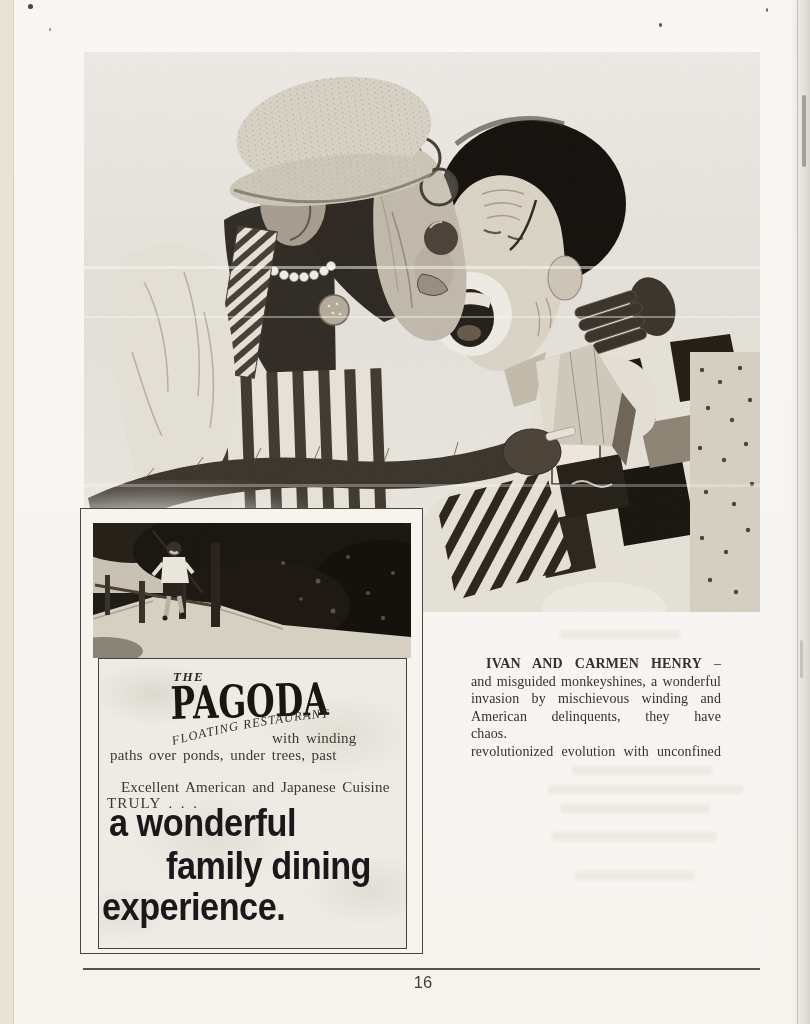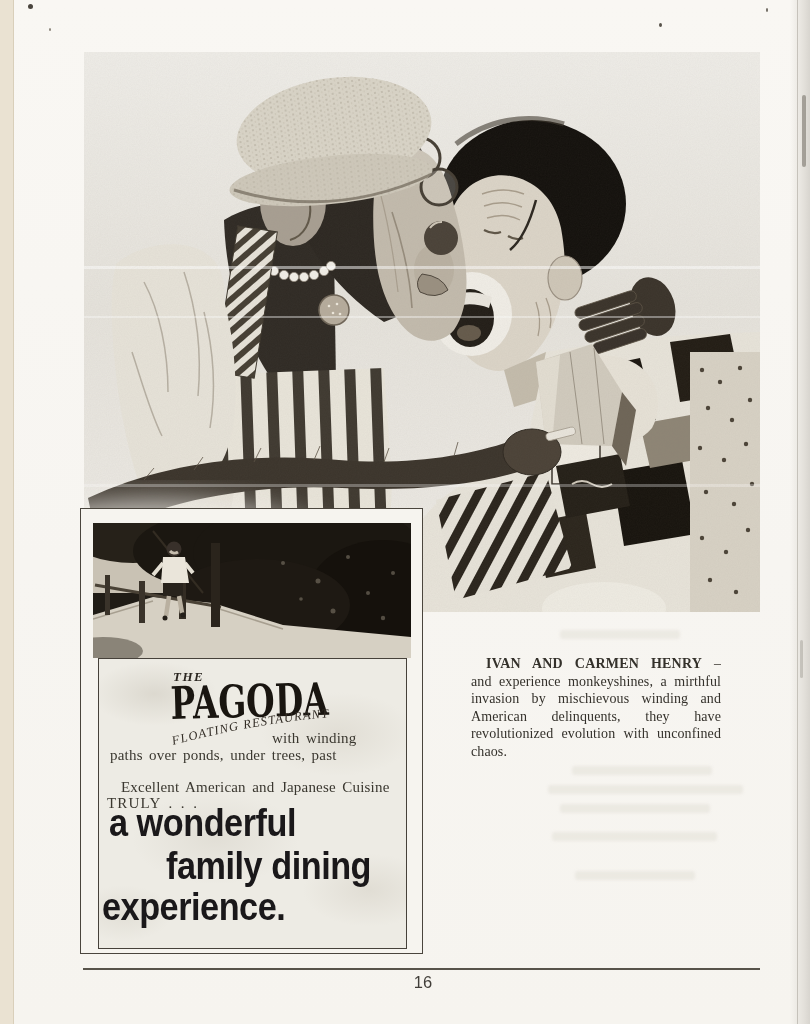--- a/index.html
+++ b/index.html
@@ -245,25 +245,25 @@
 
   <div class="ghost" style="left:560px; top:630px; width:120px; height:9px;"></div>
   <div class="ghost" style="left:572px; top:766px; width:140px; height:9px;"></div>
   <div class="ghost" style="left:548px; top:785px; width:195px; height:9px;"></div>
   <div class="ghost" style="left:560px; top:804px; width:150px; height:9px;"></div>
   <div class="ghost" style="left:552px; top:832px; width:165px; height:9px;"></div>
   <div class="ghost" style="left:575px; top:871px; width:120px; height:9px;"></div>
 
   <div class="caption">
     <div class="cap-line first"><span class="cap-name">IVAN AND CARMEN HENRY</span><span> – Merry</span></div>
-    <div class="cap-line">and experience monkeyshines, a mirthful</div>
+    <div class="cap-line">and misguided monkeyshines, a wonderful</div>
     <div class="cap-line">invasion by mischievous winding and</div>
     <div class="cap-line">American delinquents, they have</div>
+    <div class="cap-line last">chaos.</div>
     <div class="cap-line">revolutionized evolution with unconfined</div>
-    <div class="cap-line last">chaos.</div>
   </div>
 
   <div class="ad-box">
     <div class="ad-photo">
       <svg width="318" height="135" viewBox="0 0 318 135">
         <rect width="318" height="135" fill="#201c16"></rect>
         <rect x="0" y="0" width="130" height="70" fill="#c9c2b4"></rect>
         <g>
           <ellipse cx="40" cy="15" rx="60" ry="25" fill="#262119"></ellipse>
           <ellipse cx="120" cy="28" rx="80" ry="38" fill="#1b1711"></ellipse>

